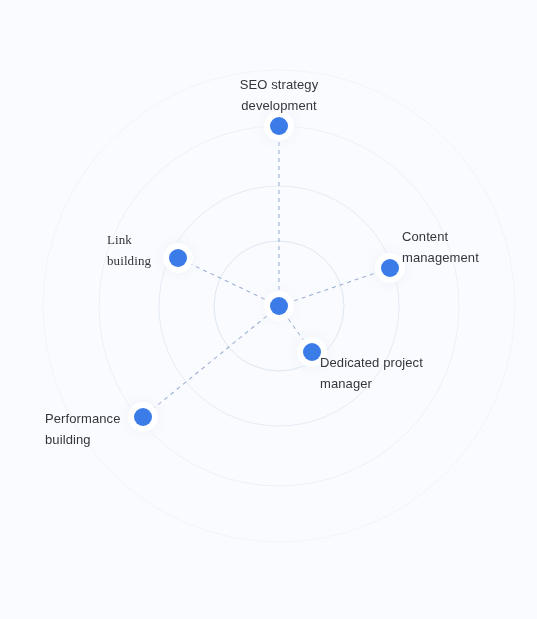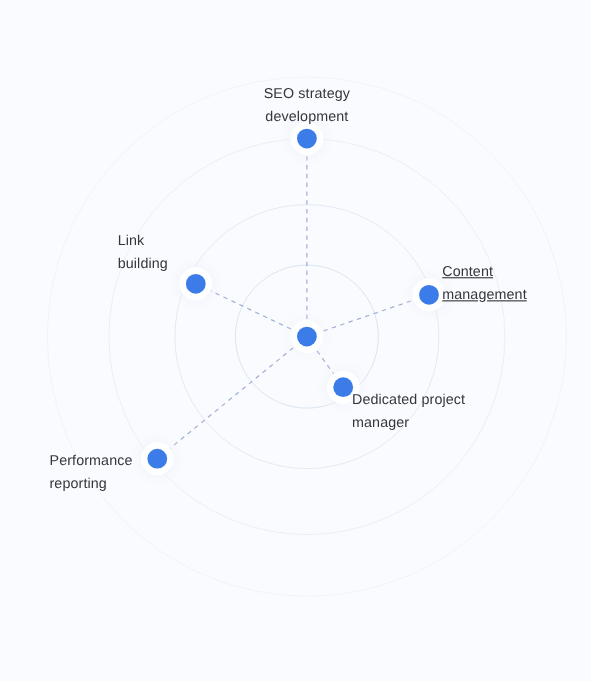--- a/index.html
+++ b/index.html
@@ -104,23 +104,23 @@
         <g style="cursor: pointer;">
           <circle cx="279" cy="306" r="15" fill="#ffffff"></circle>
           <circle cx="279" cy="306" r="9" fill="#3b7ce8"></circle>
         </g>
       </g>
   </svg>
 
   <div id="labels-layer">
       <div class="node-label label-center" style="left: 169px; width: 220px; top: 75px; position: absolute;">SEO strategy
 development</div>
-      <div class="node-label label-left" style="left: 402px; top: 237px; position: absolute; text-decoration: underline;">Content
+      <div class="node-label label-left" style="left: 402px; top: 227px; position: absolute;">Content
 management</div>
       <div class="node-label label-left" style="left: 320px; top: 353px; position: absolute;">Dedicated project
 manager</div>
       <div class="node-label label-left" style="left: 45px; top: 409px; position: absolute;">Performance
-reporting</div>
-      <div class="node-label label-left" style="left: 107px; top: 209px; position: absolute;">Link
+building</div>
+      <div class="node-label label-left" style="left: 107px; top: 230px; position: absolute; font-family: Liberation Serif, serif;">Link
 building</div>
     </div>
 
 </div>
 
 </body></html>

